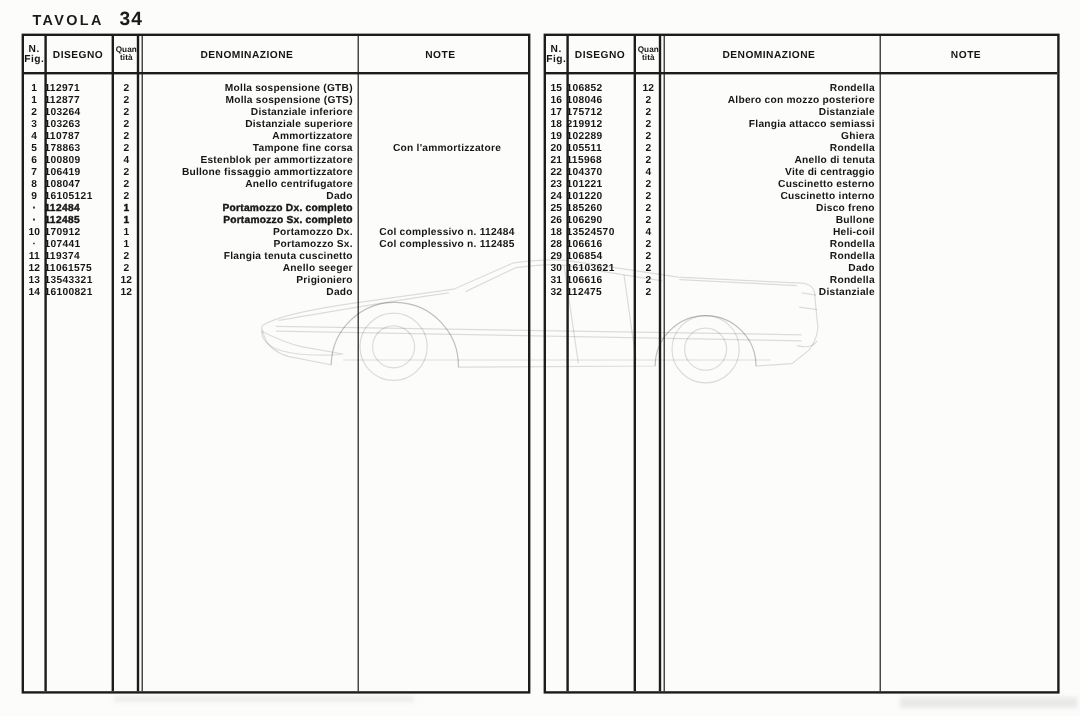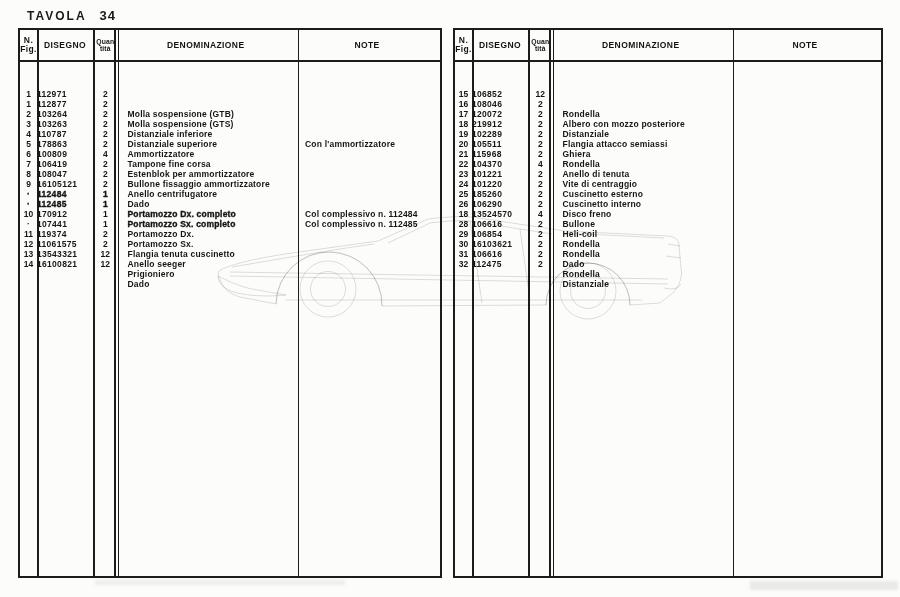--- a/index.html
+++ b/index.html
@@ -7,21 +7,21 @@
     width:900px;height:597px;position:relative;overflow:hidden;
     background:#fcfcfa;
     font-family:"Liberation Sans","DejaVu Sans",sans-serif;
     color:#161616;
     -webkit-font-smoothing:antialiased;
   }
   .page-title{
     position:absolute;left:27px;top:8px;
     font-weight:700;letter-spacing:2px;font-size:12px;color:#1a1a1a;
   }
-  .page-title .num{font-size:13px;margin-left:13px;letter-spacing:1px;}
+  .page-title .num{font-size:16px;margin-left:13px;letter-spacing:1px;}
 
   
   .watermark{position:absolute;left:0;top:0;z-index:1;pointer-events:none;}
 
   
   .ptable{
     position:absolute;top:28px;height:550px;
     border:2.5px solid #1c1c1c;
     box-sizing:border-box;
     z-index:2;background:transparent;
@@ -49,22 +49,22 @@
     position:absolute;left:0;right:0;top:32px;bottom:0;
     display:flex;flex-direction:column;
   }
   .row{height:10px;flex:0 0 auto;font-size:8.5px;font-weight:700;line-height:10px;}
   .row.spacer{height:6px;}
   .row.filler{flex:1 1 auto;}
   .cell{white-space:nowrap;overflow:visible;}
   .cell.fig{text-align:center;}
   .cell.disegno{text-align:left;letter-spacing:0.3px;}
   .cell.qty{text-align:center;}
-  .cell.denom{text-align:left;padding-left:10px;letter-spacing:0.2px;margin-top:41px;}
-  .cell.note{text-align:left;padding-left:11px;letter-spacing:0.2px;}
+  .cell.denom{text-align:right;padding-left:10px;letter-spacing:0.2px;}
+  .cell.note{text-align:center;padding-left:11px;letter-spacing:0.2px;}
   .row.strong .cell{-webkit-text-stroke:0.35px #161616;}
 
   
   .smudge{position:absolute;background:rgba(40,40,40,0.07);filter:blur(1.6px);z-index:0;}
   .smudge.a{left:95px;top:580px;width:250px;height:5px;}
   .smudge.b{left:750px;top:581px;width:148px;height:9px;background:rgba(40,40,40,0.09);}
 </style>
 </head>
 <body>
 
@@ -324,21 +324,21 @@
       </div>
       <div class="row">
         <div class="cell fig">16</div>
         <div class="cell disegno">108046</div>
         <div class="cell qty">2</div>
         <div class="cell denom">Albero con mozzo posteriore</div>
         <div class="cell note"></div>
       </div>
       <div class="row">
         <div class="cell fig">17</div>
-        <div class="cell disegno">120072</div>
+        <div class="cell disegno">175712</div>
         <div class="cell qty">2</div>
         <div class="cell denom">Distanziale</div>
         <div class="cell note"></div>
       </div>
       <div class="row">
         <div class="cell fig">18</div>
         <div class="cell disegno">219912</div>
         <div class="cell qty">2</div>
         <div class="cell denom">Flangia attacco semiassi</div>
         <div class="cell note"></div>

